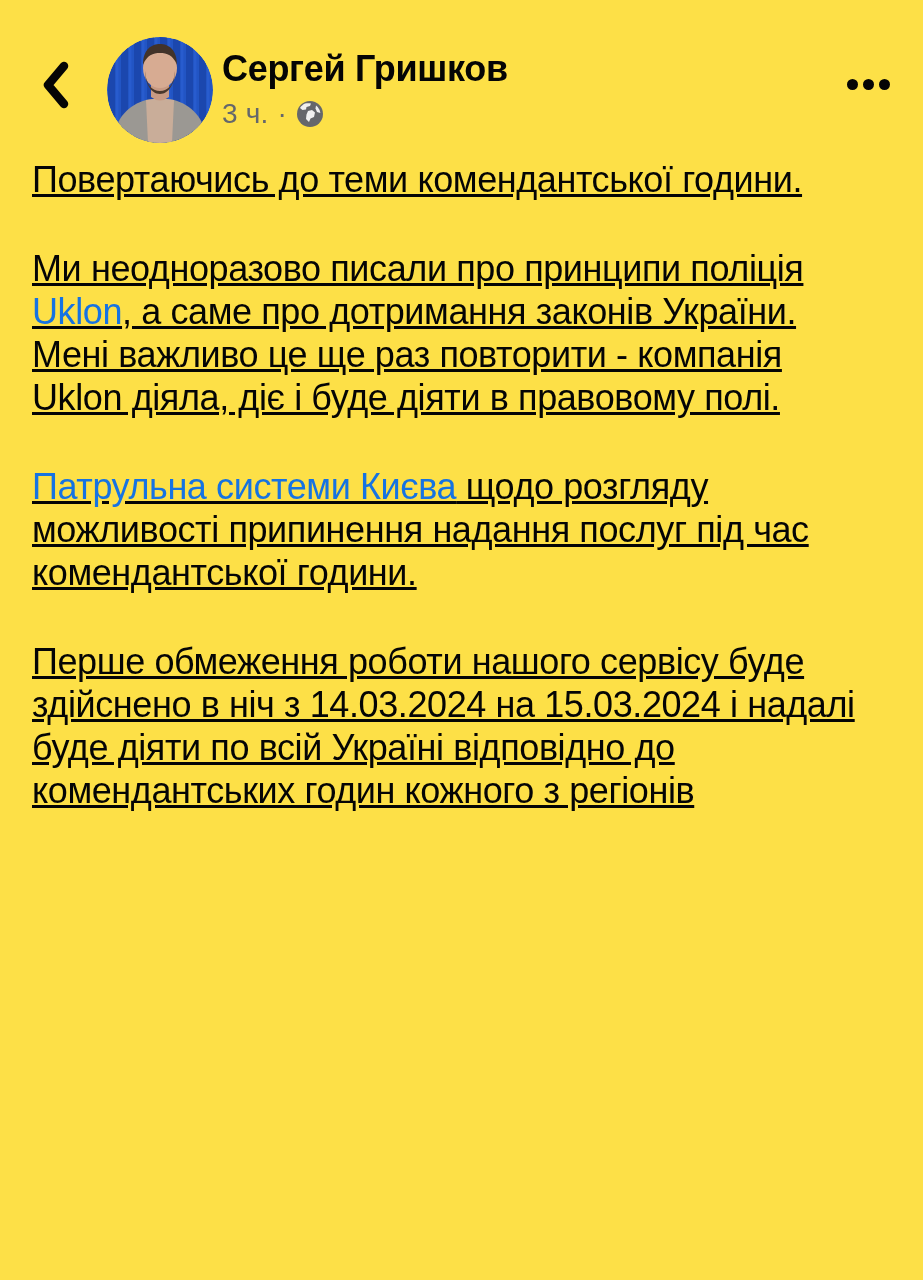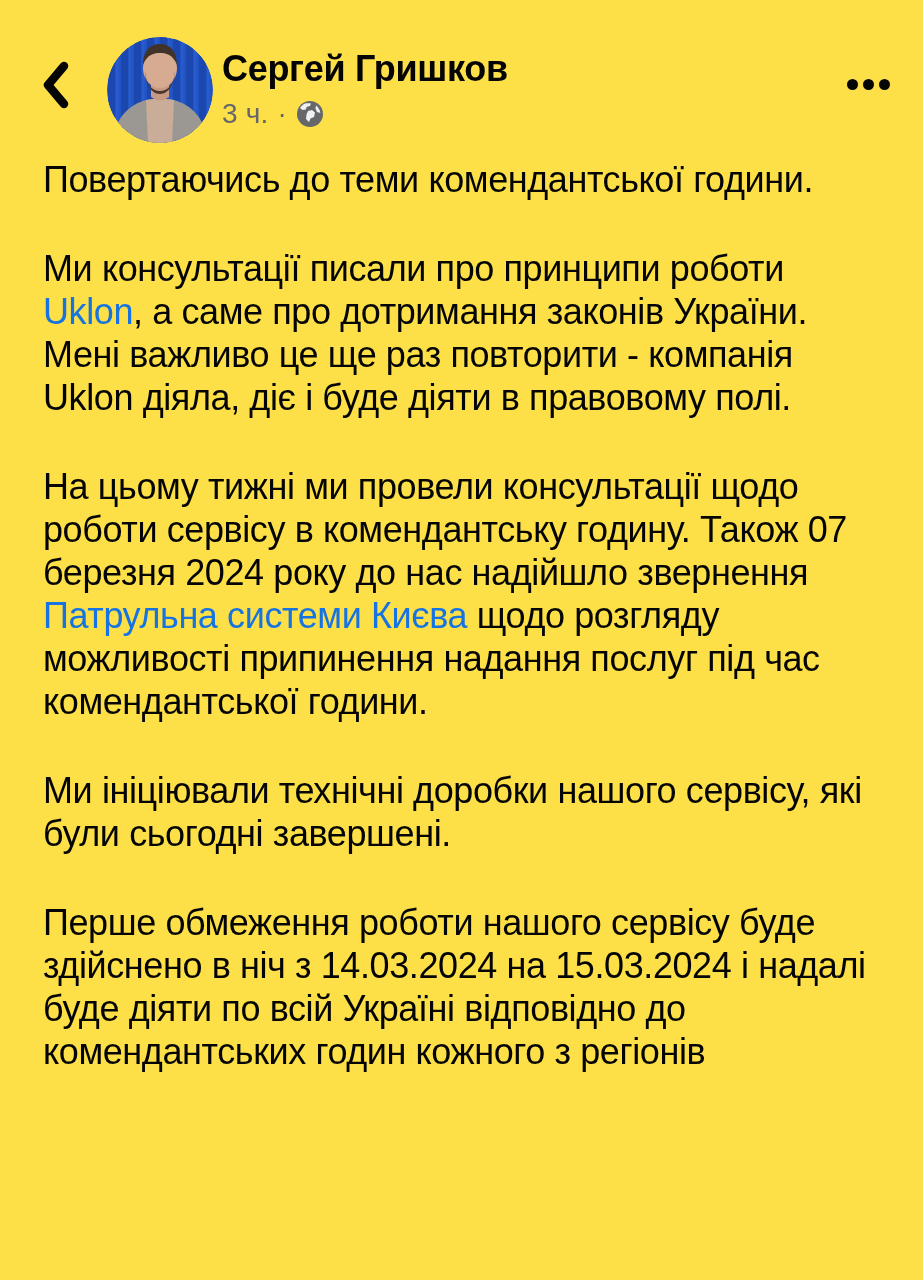--- a/index.html
+++ b/index.html
@@ -36,21 +36,21 @@
     position:absolute;left:840px;top:62px;width:56px;height:44px;
     display:flex;align-items:center;justify-content:center;gap:5px;
     background:none;border:none;padding:0;cursor:pointer;
   }
   .more-btn i{width:11px;height:11px;border-radius:50%;background:#050505;display:block;}
   
   .post{
     position:absolute;left:27px;top:158px;width:856px;
     font-size:36px;line-height:43px;letter-spacing:-0.4px;color:#050505;
   }
-  .para{margin:0 16px 46px;white-space:pre-line;}
+  .para{margin:0 5px 46px;white-space:pre-line;text-decoration:underline;}
   .para:last-child{margin-bottom:0;}
   .link{color:#1673E2;text-decoration:none;cursor:pointer;}
 </style>
 </head>
 <body>
 
 <div class="screen">
 
   <button class="back-btn">
     <span>
@@ -115,31 +115,26 @@
   </div>
 
   <button class="more-btn">
     <i></i>
     <i></i>
     <i></i>
   </button>
 
   <div class="post">
       <p class="para"><span>Повертаючись до теми комендантської години.</span></p>
-      <p class="para"><span>Ми консультації писали про принципи роботи
+      <p class="para"><span>Ми неодноразово писали про принципи поліція
 </span><a class="link">Uklon</a><span>, а саме про дотримання законів України.
 Мені важливо це ще раз повторити - компанія
 Uklon діяла, діє і буде діяти в правовому полі.</span></p>
-      <p class="para"><span>На цьому тижні ми провели консультації щодо
-роботи сервісу в комендантську годину. Також 07
-березня 2024 року до нас надійшло звернення
-</span><a class="link">Патрульна системи Києва</a><span> щодо розгляду
+      <p class="para"><a class="link">Патрульна системи Києва</a><span> щодо розгляду
 можливості припинення надання послуг під час
 комендантської години.</span></p>
-      <p class="para"><span>Ми ініціювали технічні доробки нашого сервісу, які
-були сьогодні завершені.</span></p>
       <p class="para"><span>Перше обмеження роботи нашого сервісу буде
 здійснено в ніч з 14.03.2024 на 15.03.2024 і надалі
 буде діяти по всій Україні відповідно до
 комендантських годин кожного з регіонів</span></p>
     </div>
 
 </div>
 
 </body></html>

